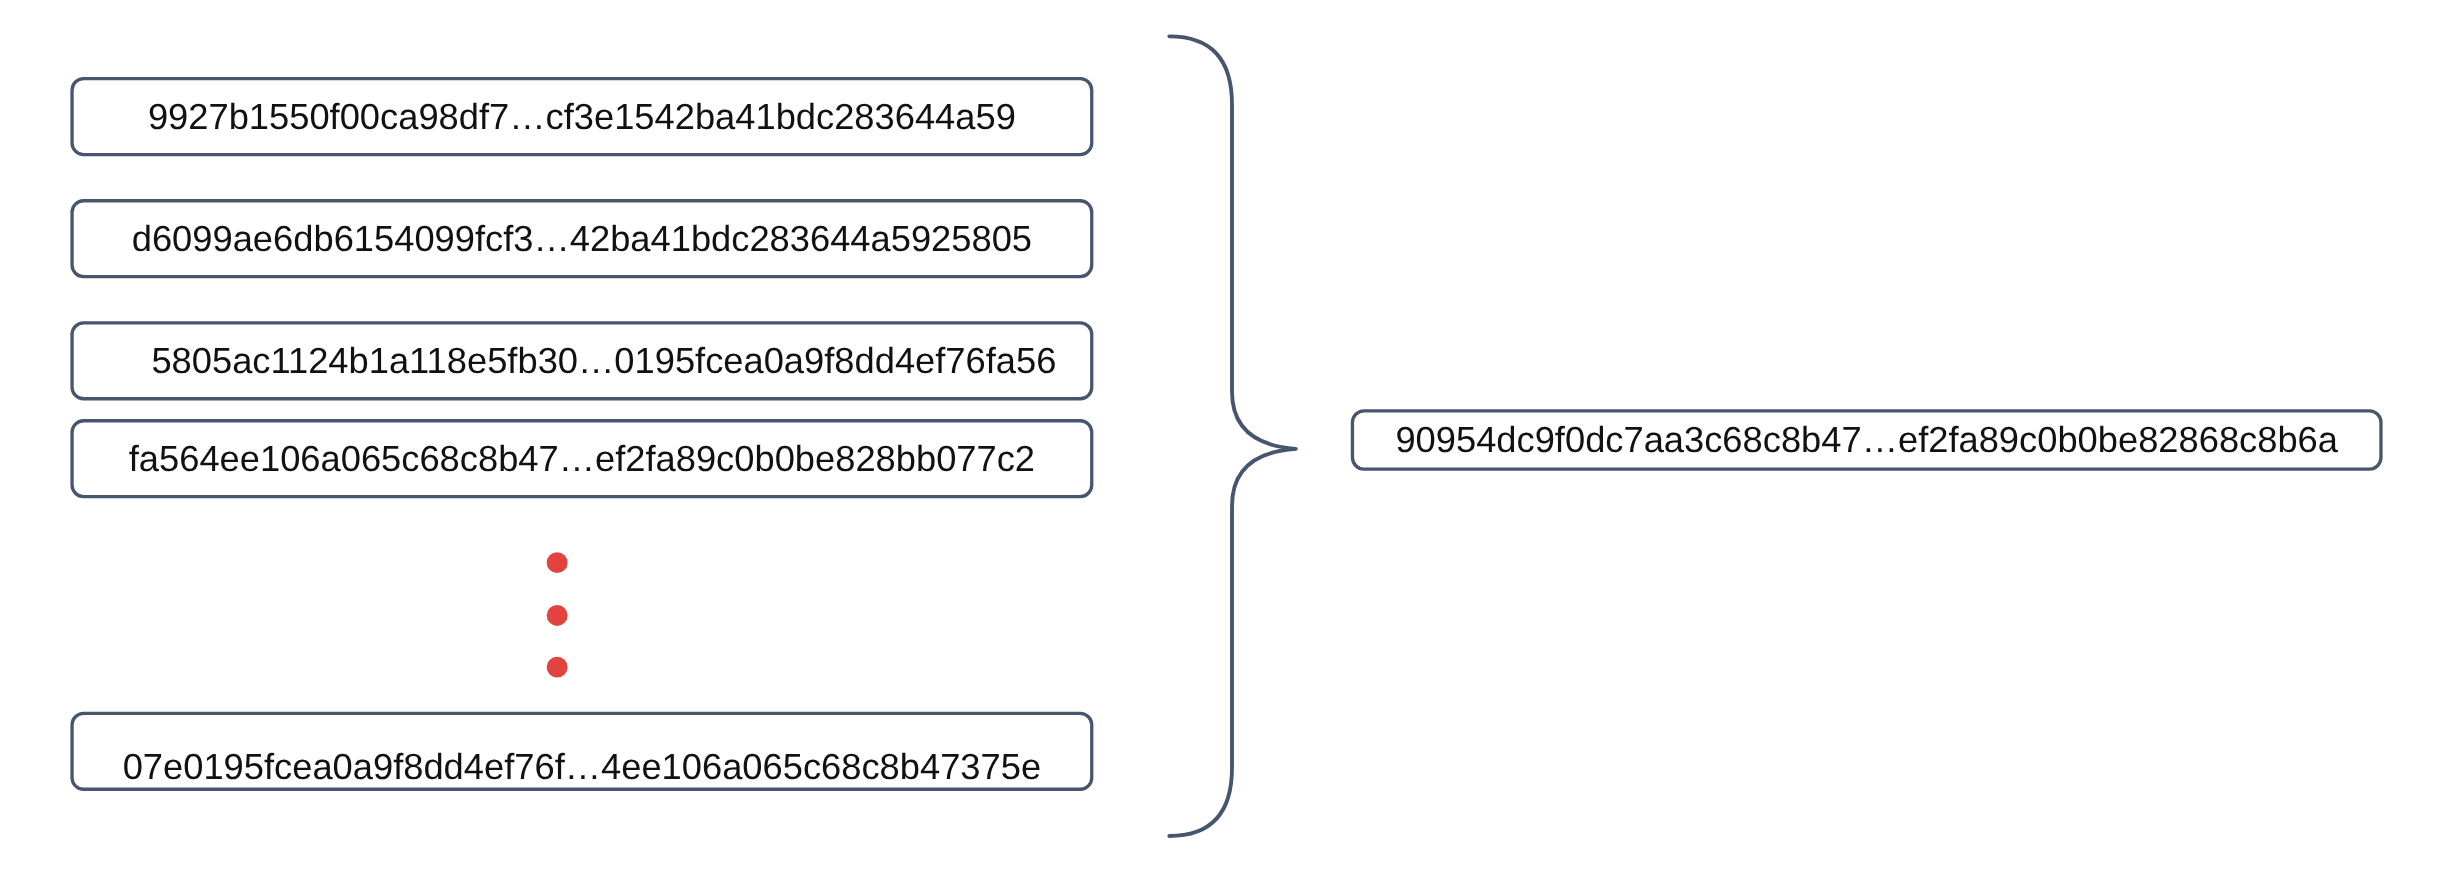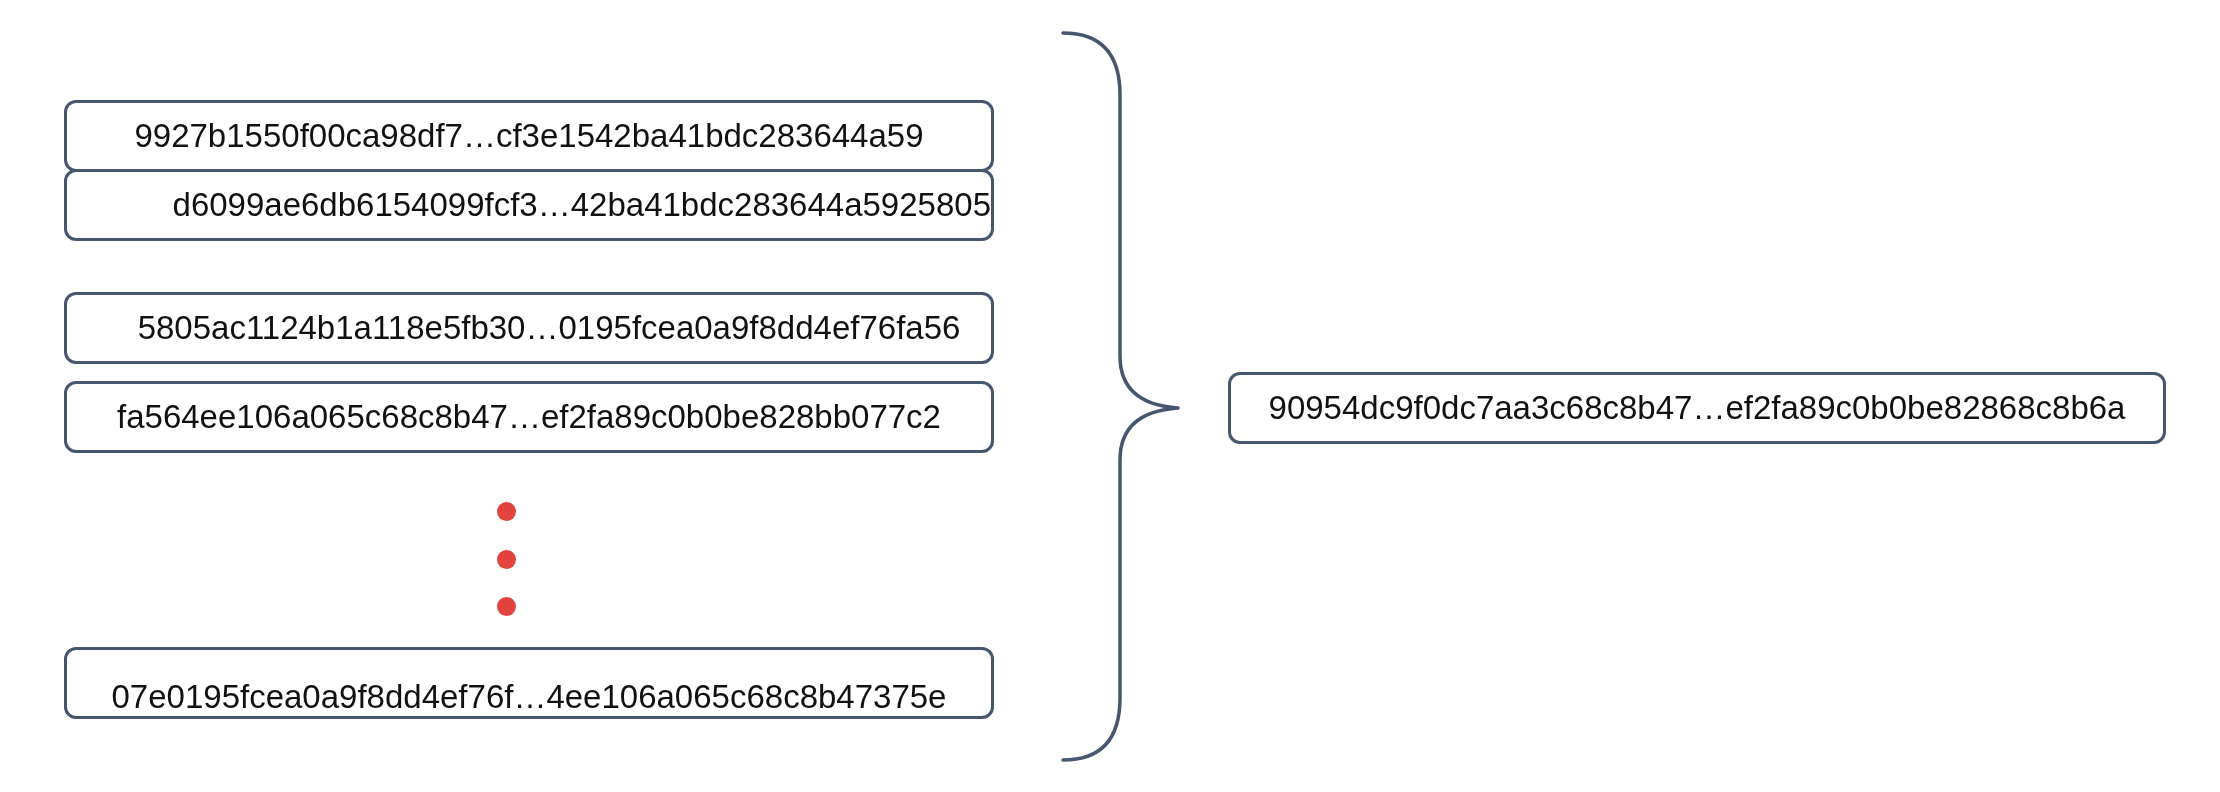--- a/index.html
+++ b/index.html
@@ -34,30 +34,30 @@
     align-items: center;
     justify-content: center;
     box-sizing: border-box;
   }
   .hash-box .hash-text {
     font-size: 33px;
     color: var(--text);
     white-space: nowrap;
     letter-spacing: 0;
   }
-  .box-0 { top: 70px; margin-top: 30px; }
-  .box-1 { top: 169px; justify-content: flex-end; }
+  .box-0 { top: 70px; }
+  .box-1 { top: 181px; }
   .box-2 { top: 292px; padding-left: 40px; }
   .box-3 { top: 381px; }
   .box-4 { top: 647px; align-items: flex-end; }
   .output-box {
     left: 1228px;
     top: 372px;
     width: 938px;
-    height: 72px;
+    height: 56px;
   }
   .dot {
     position: absolute;
     width: 19px;
     height: 19px;
     border-radius: 50%;
     background: var(--dots);
     left: 497px;
   }
   .dot-0 { top: 502px; }

